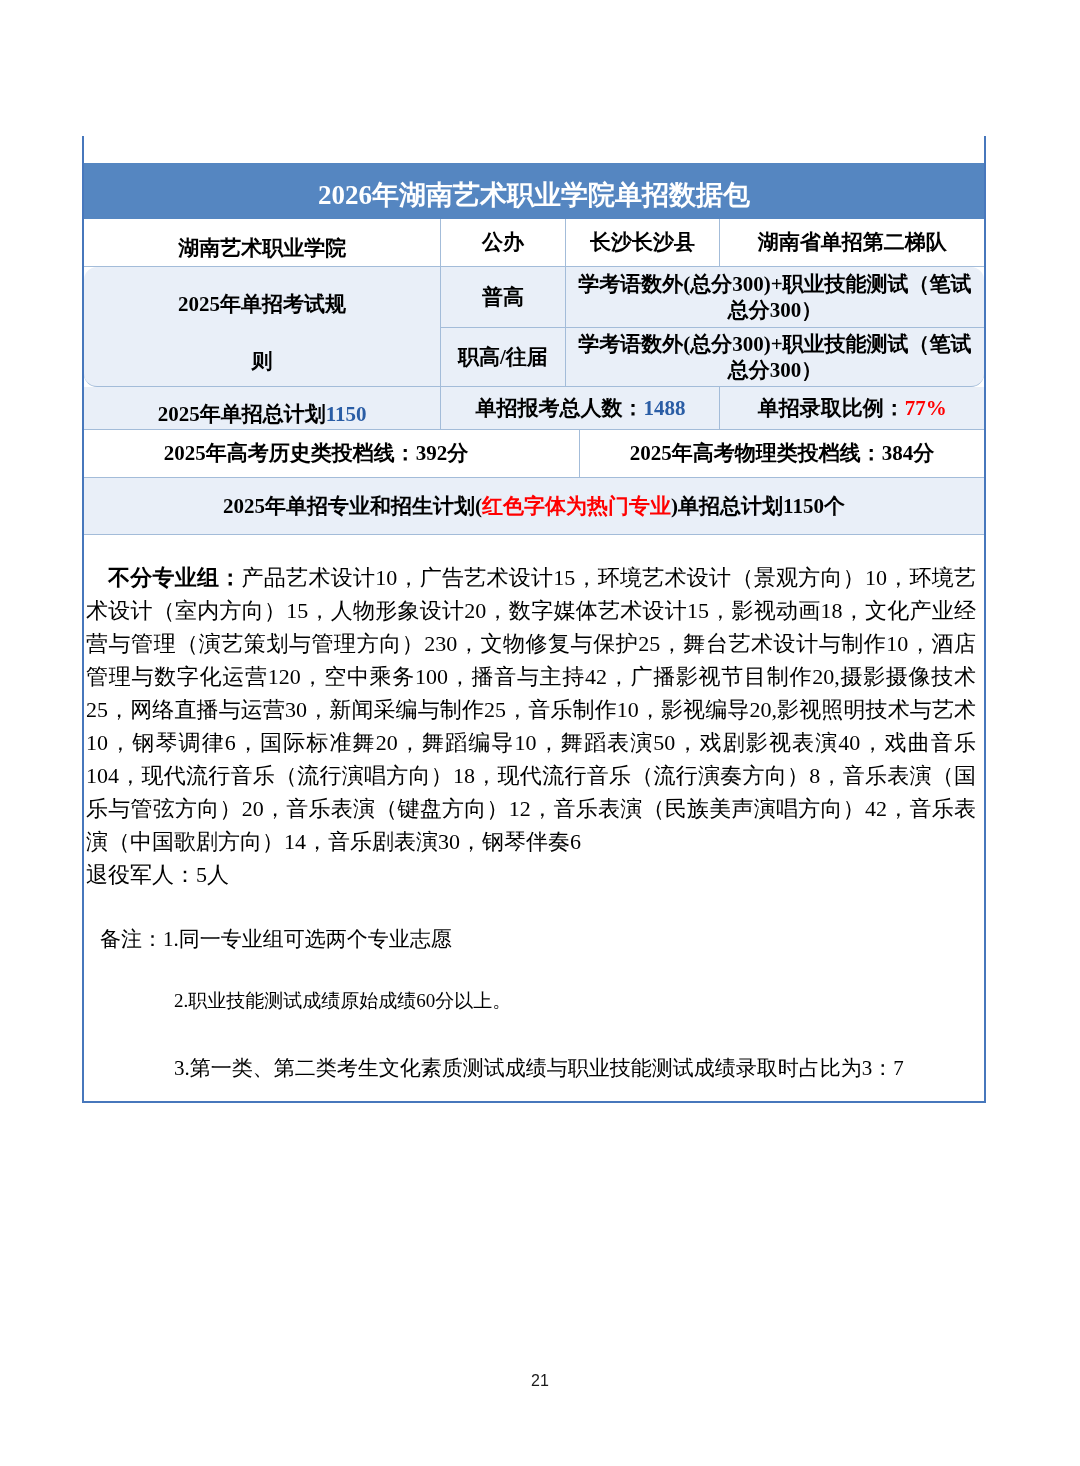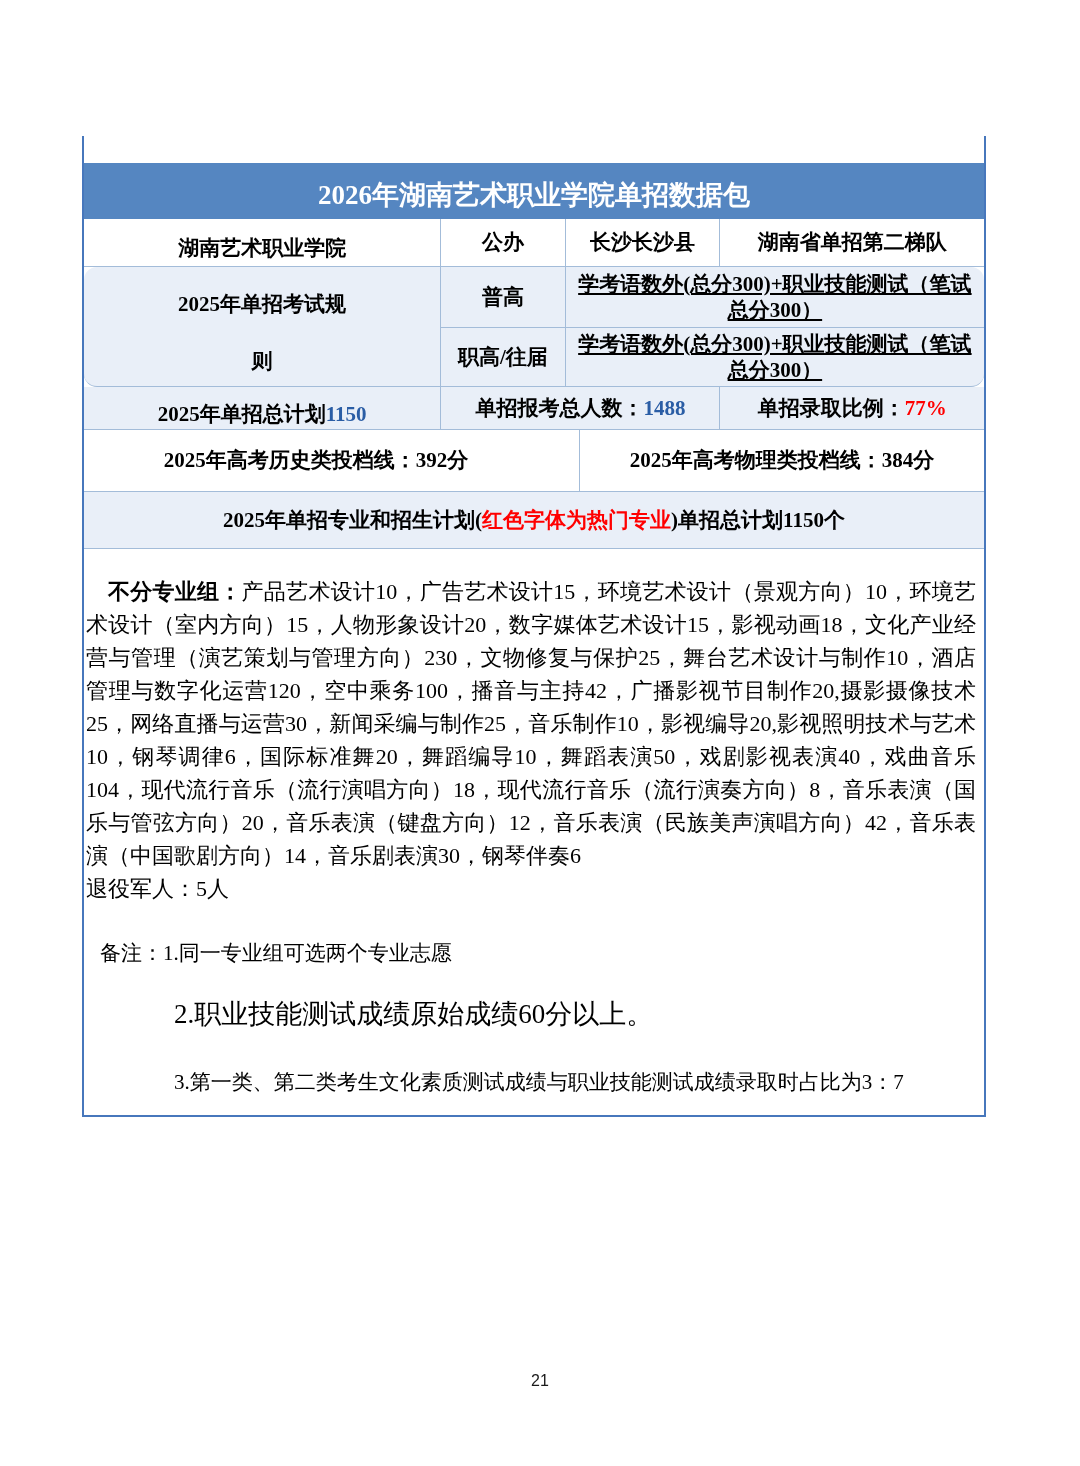--- a/index.html
+++ b/index.html
@@ -37,38 +37,38 @@
     height:56px;
     background:#5586c1;
     color:#ffffff;
     display:flex;align-items:flex-end;justify-content:center;
     font-size:27px;font-weight:bold;
     padding-bottom:6px;box-sizing:border-box;margin-top:27px;
   }
   .r-info{height:48px;border-bottom:1px solid #a3bcd9;}
   .r-rules{height:120px;border-bottom:1px solid #a3bcd9;border-radius:13px;}
   .r-plan{height:43px;border-bottom:1px solid #a3bcd9;}
-  .r-gaokao{height:62px;border-bottom:1px solid #a3bcd9;gap:31px;}
+  .r-gaokao{height:48px;border-bottom:1px solid #a3bcd9;gap:31px;}
   .r-mheader{height:57px;border-bottom:1px solid #a3bcd9;}
 
   .w-c1{width:39.6%;margin-top:12px;}
   .w-c2{width:13.8%;}
   .w-c3{width:17.2%;}
   .w-c4{width:29.4%;}
   .w-left{width:53.4%;}
   .w-right{width:46.6%;}
   .w-mid{width:31.0%;}
 
   .rules-label{line-height:2.7;}
   .rules-label span{display:inline-block;max-width:178px;}
   .stack{display:flex;flex-direction:column;width:60.4%;}
   .stack .half{display:flex;height:60px;box-sizing:border-box;}
   .stack .half + .half{border-top:1px solid #a3bcd9;}
   .half .cat{width:22.8%;}
-  .half .rule{width:77.2%;text-decoration:underline;}
+  .half .rule{width:77.2%;}
 
   .num-blue{color:#2a5da5;}
   .txt-red{color:#ff0000;}
 
   .content{
     background:#ffffff;
     min-height:540px;
     padding:0 8px 4px 2px;
     box-sizing:border-box;
     font-size:22px;
@@ -77,21 +77,21 @@
   .majors-p{
     margin:26px 0 0 0;
     line-height:33px;
     text-align:justify;
     text-justify:inter-ideograph;
     text-indent:22px;
   }
   .majors-p .grp{font-weight:bold;}
   .veterans{line-height:33px;}
   .note1{margin-top:32px;padding-left:14px;font-size:21px;line-height:33px;}
-  .note2{margin-top:28px;padding-left:88px;font-size:27px;line-height:33px;}
+  .note2{margin-top:28px;padding-left:88px;font-size:19px;line-height:33px;}
   .note3{margin-top:35px;padding-left:88px;font-size:21px;line-height:33px;}
 
   .pageno{
     position:absolute;
     left:0;right:0;
     top:1372px;
     text-align:center;
     font-size:16px;
     font-family:"Liberation Sans","DejaVu Sans",sans-serif;
     color:#1a1a1a;

